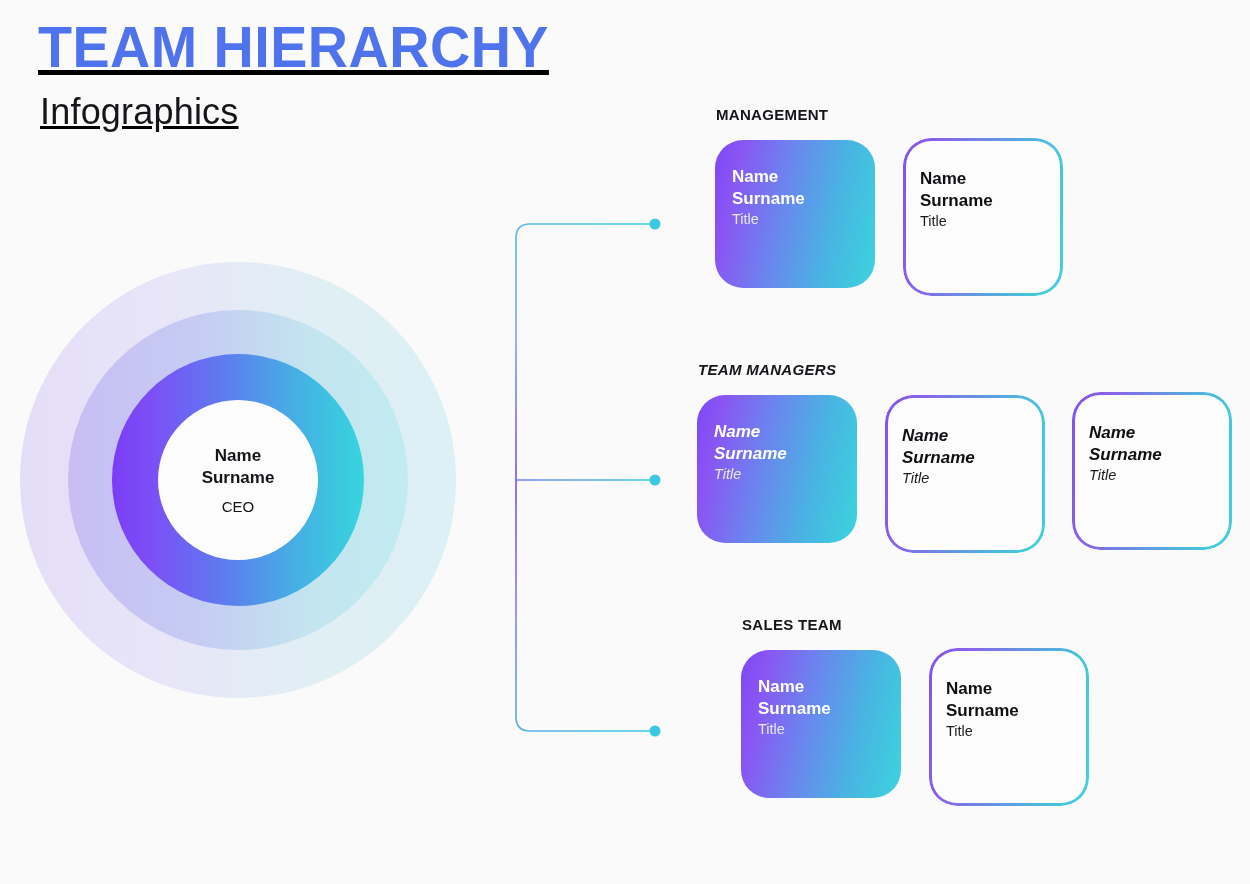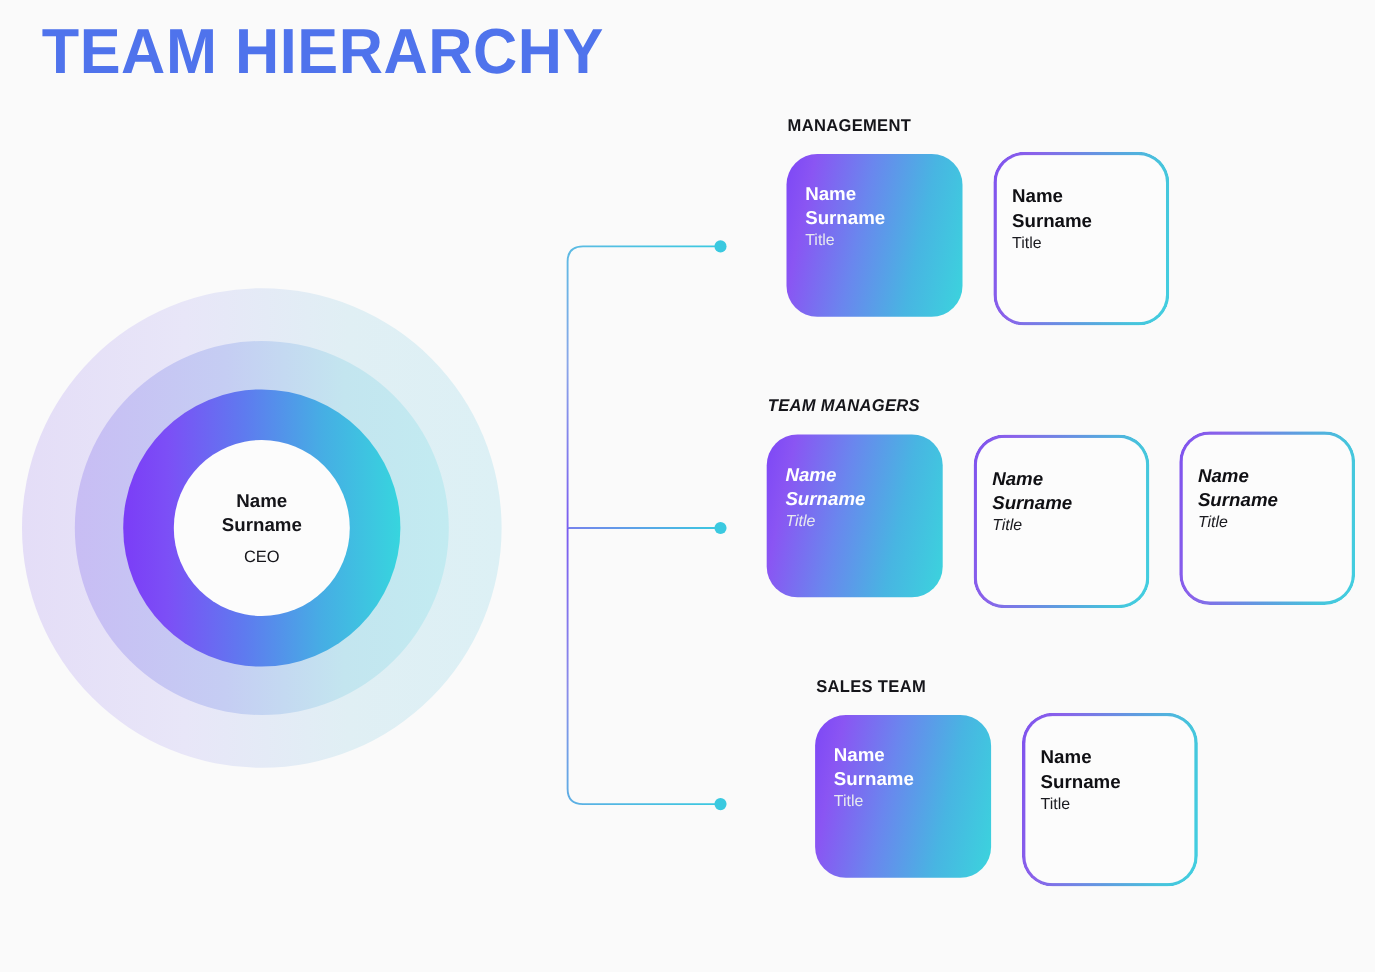--- a/index.html
+++ b/index.html
@@ -14,20 +14,21 @@
     overflow: hidden;
     position: relative;
   }
 
   
   #header {
     position: absolute;
     left: 38px;
     top: 18px;
     width: 640px;
+    text-decoration: underline;
   }
   #title {
     font-family: "Liberation Sans", sans-serif;
     font-size: 58px;
     font-weight: bold;
     letter-spacing: 0.5px;
     color: #4f73ec;
     line-height: 1.0;
     margin: 0;
     white-space: nowrap;
@@ -183,20 +184,21 @@
     font-weight: normal;
     position: relative;
     z-index: 2;
   }
 </style>
 </head>
 <body>
 
 <div id="header">
   <h1 id="title">TEAM HIERARCHY</h1>
+  <div id="subtitle">Infographics</div>
 </div>
 
 <div id="rings">
   <div class="ring" id="ring-outer"></div>
   <div class="ring" id="ring-mid"></div>
   <div class="ring" id="ring-inner"></div>
   <div id="center-circle">
     <div id="center-name">Name
 Surname</div>
     <div id="center-role">CEO</div>

